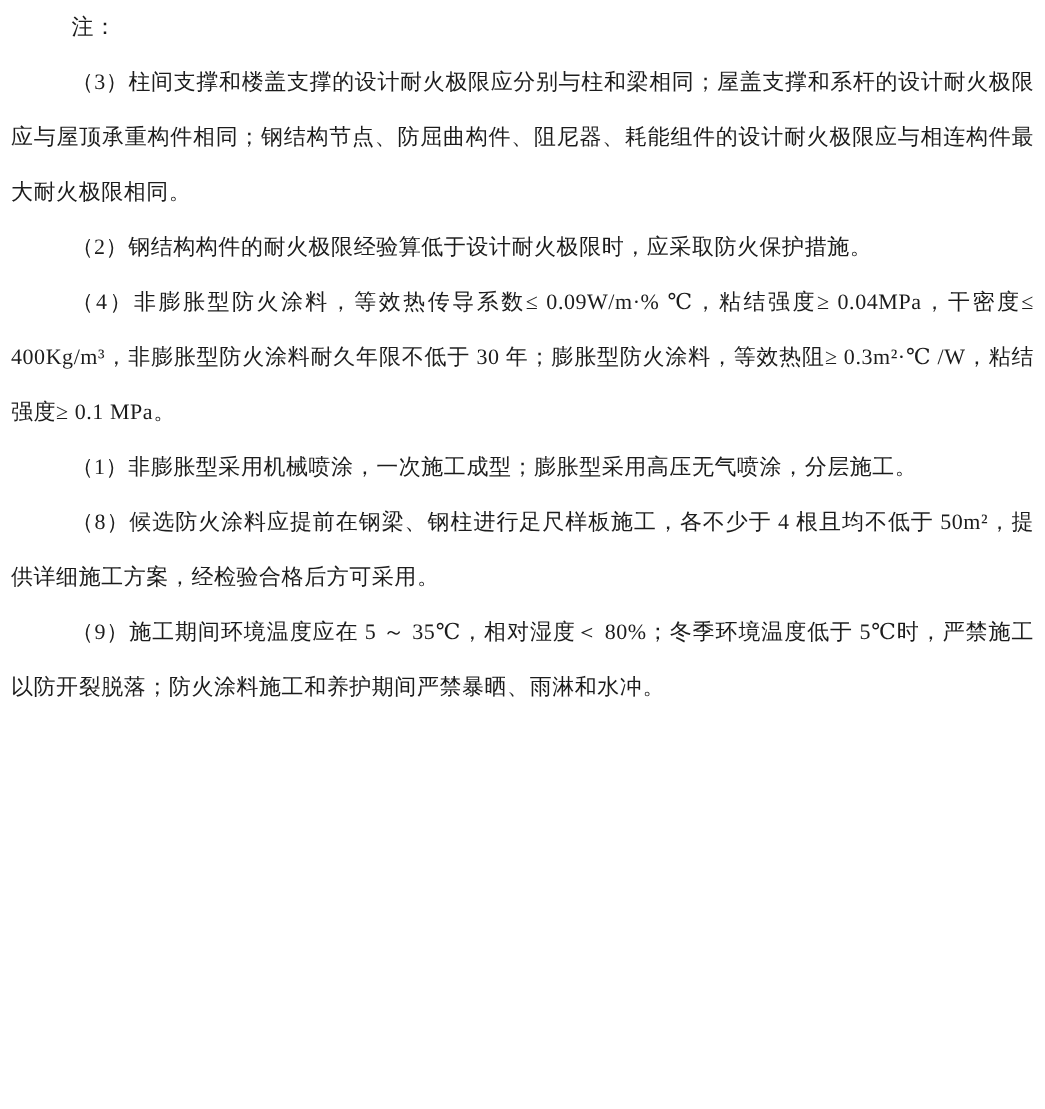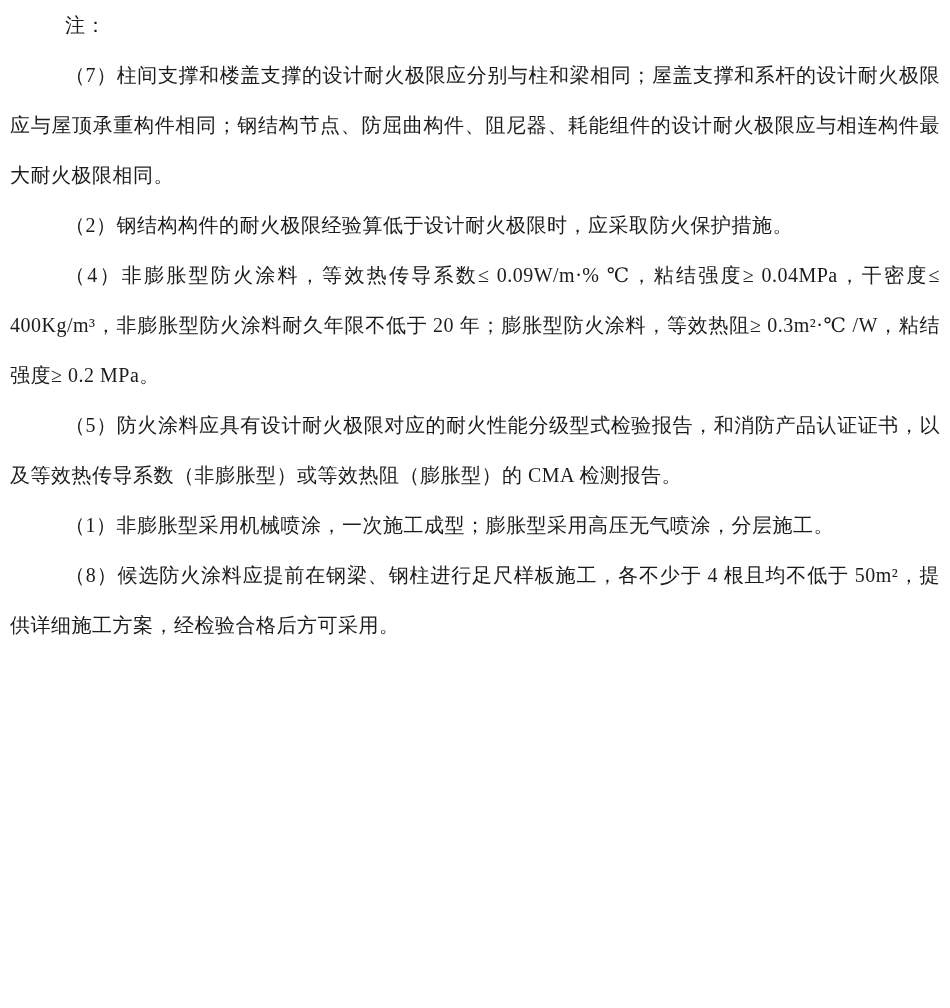--- a/index.html
+++ b/index.html
@@ -32,19 +32,19 @@
   }
   .page p.heading {
     text-align: left;
   }
 </style>
 </head>
 <body>
 
 <div class="page">
   <p class="heading">注：</p>
-  <p>（7）柱间支撑和楼盖支撑的设计耐火极限应分别与柱和梁相同；屋盖支撑和系杆的设计耐火极限应与屋顶承重构件相同；钢结构节点、防屈曲构件、阻尼器、耗能组件的设计耐火极限应与相连构件最大耐火极限相同。</p>
+  <p>（3）柱间支撑和楼盖支撑的设计耐火极限应分别与柱和梁相同；屋盖支撑和系杆的设计耐火极限应与屋顶承重构件相同；钢结构节点、防屈曲构件、阻尼器、耗能组件的设计耐火极限应与相连构件最大耐火极限相同。</p>
   <p>（2）钢结构构件的耐火极限经验算低于设计耐火极限时，应采取防火保护措施。</p>
-  <p>（4）非膨胀型防火涂料，等效热传导系数≤ 0.09W/m·% ℃，粘结强度≥ 0.04MPa，干密度≤ 400Kg/m³，非膨胀型防火涂料耐久年限不低于 20 年；膨胀型防火涂料，等效热阻≥ 0.3m²·℃ /W，粘结强度≥ 0.2 MPa。</p>
-  <p>（5）防火涂料应具有设计耐火极限对应的耐火性能分级型式检验报告，和消防产品认证证书，以及等效热传导系数（非膨胀型）或等效热阻（膨胀型）的 CMA 检测报告。</p>
+  <p>（4）非膨胀型防火涂料，等效热传导系数≤ 0.09W/m·% ℃，粘结强度≥ 0.04MPa，干密度≤ 400Kg/m³，非膨胀型防火涂料耐久年限不低于 30 年；膨胀型防火涂料，等效热阻≥ 0.3m²·℃ /W，粘结强度≥ 0.1 MPa。</p>
   <p>（1）非膨胀型采用机械喷涂，一次施工成型；膨胀型采用高压无气喷涂，分层施工。</p>
   <p>（8）候选防火涂料应提前在钢梁、钢柱进行足尺样板施工，各不少于 4 根且均不低于 50m²，提供详细施工方案，经检验合格后方可采用。</p>
+  <p>（9）施工期间环境温度应在 5 ～ 35℃，相对湿度＜ 80%；冬季环境温度低于 5℃时，严禁施工以防开裂脱落；防火涂料施工和养护期间严禁暴晒、雨淋和水冲。</p>
 </div>
 
 </body></html>

